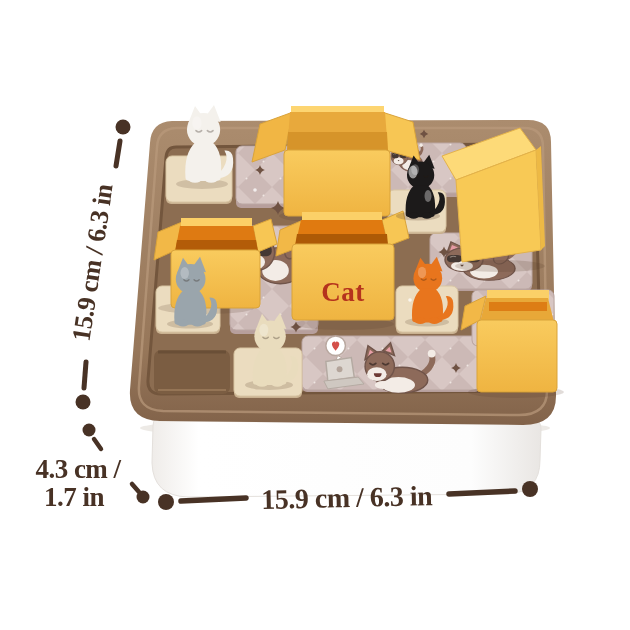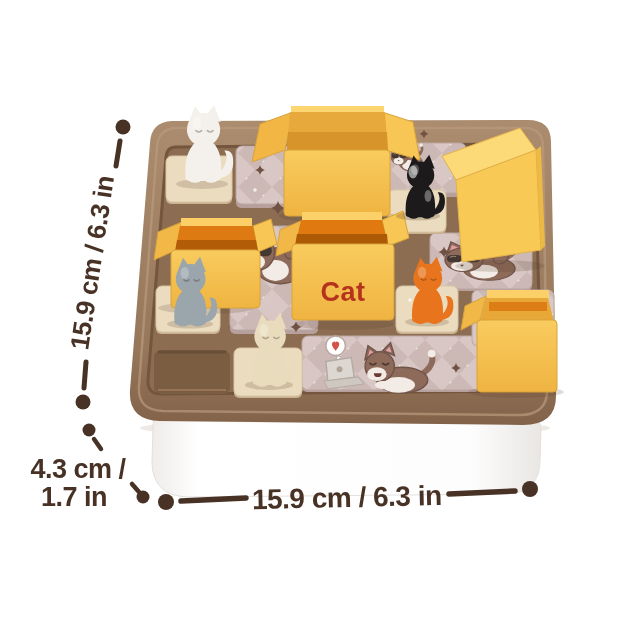--- a/index.html
+++ b/index.html
@@ -1,17 +1,17 @@
 <!DOCTYPE html>
 <html><head>
 <meta charset="utf-8">
 <style>
   html,body{margin:0;padding:0;background:#ffffff;}
   .stage{position:relative;width:630px;height:630px;background:#ffffff;overflow:hidden;
-         font-family:Liberation Sans, sans-serif;}
+         font-family:Liberation Serif, serif;}
   svg{display:block;}
   .dim-text{fill:#483225;font-weight:700;letter-spacing:-0.5px;}
   .dim-line{stroke:#483225;stroke-linecap:round;fill:none;}
   .dim-dot{fill:#483225;}
   .cat-label{fill:#b5331d;font-weight:700;letter-spacing:0.5px;}
 </style>
 </head>
 <body>
 
 <div class="stage">

